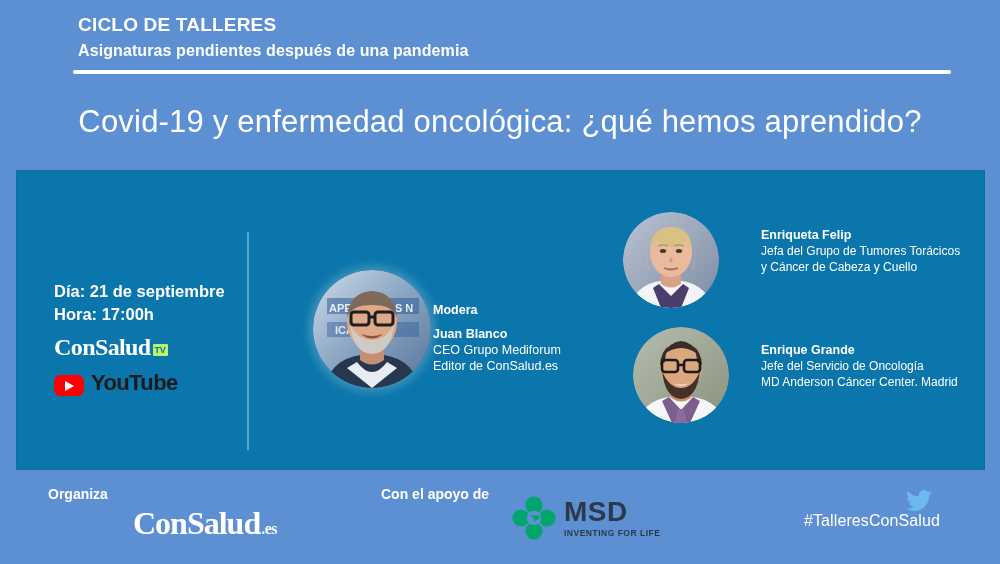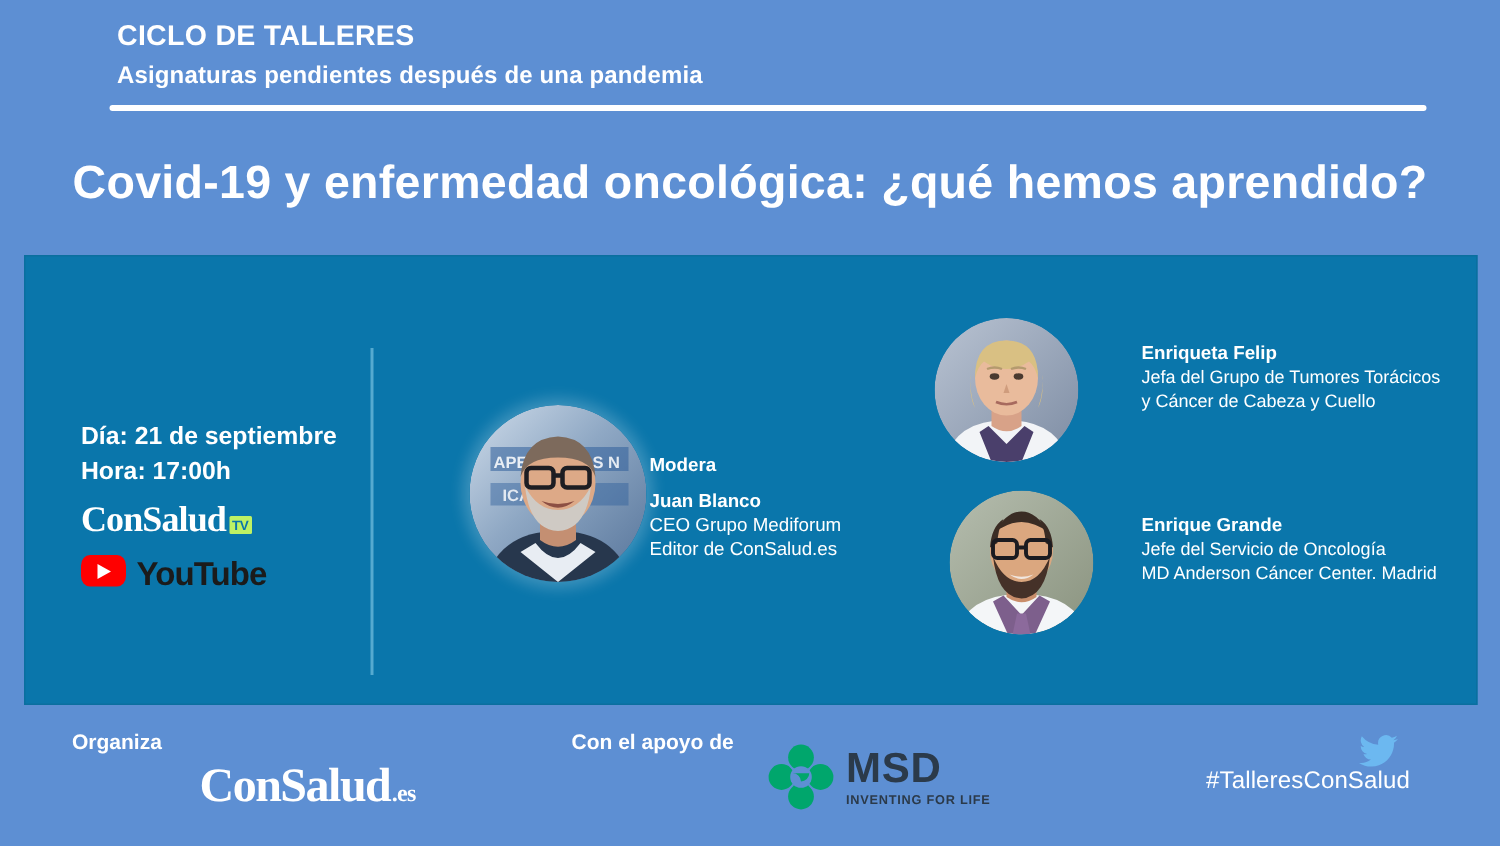--- a/index.html
+++ b/index.html
@@ -53,21 +53,21 @@
     background: #ffffff;
     border-radius: 2px;
   }
   .maintitle {
     position: absolute;
     left: 0;
     top: 104px;
     width: 1000px;
     text-align: center;
     font-size: 31px;
-    font-weight: bold;
+    font-weight: normal;
     color: #ffffff;
     letter-spacing: 0.2px;
   }
 
   
   .panel {
     position: absolute;
     left: 16px;
     top: 170px;
     width: 969px;
@@ -126,21 +126,21 @@
     padding: 1px 2px 0 2px;
     border-radius: 1px;
     letter-spacing: -0.3px;
   }
 
   .youtube {
     position: absolute;
     left: 38px;
     top: 200px;
     display: flex;
-    align-items: flex-start;
+    align-items: flex-end;
   }
   .yt-badge {
     width: 30px;
     height: 21px;
     background: #ff0000;
     border-radius: 6px / 7px;
     position: relative;
     margin-right: 7px;
   }
   .yt-badge::after {

